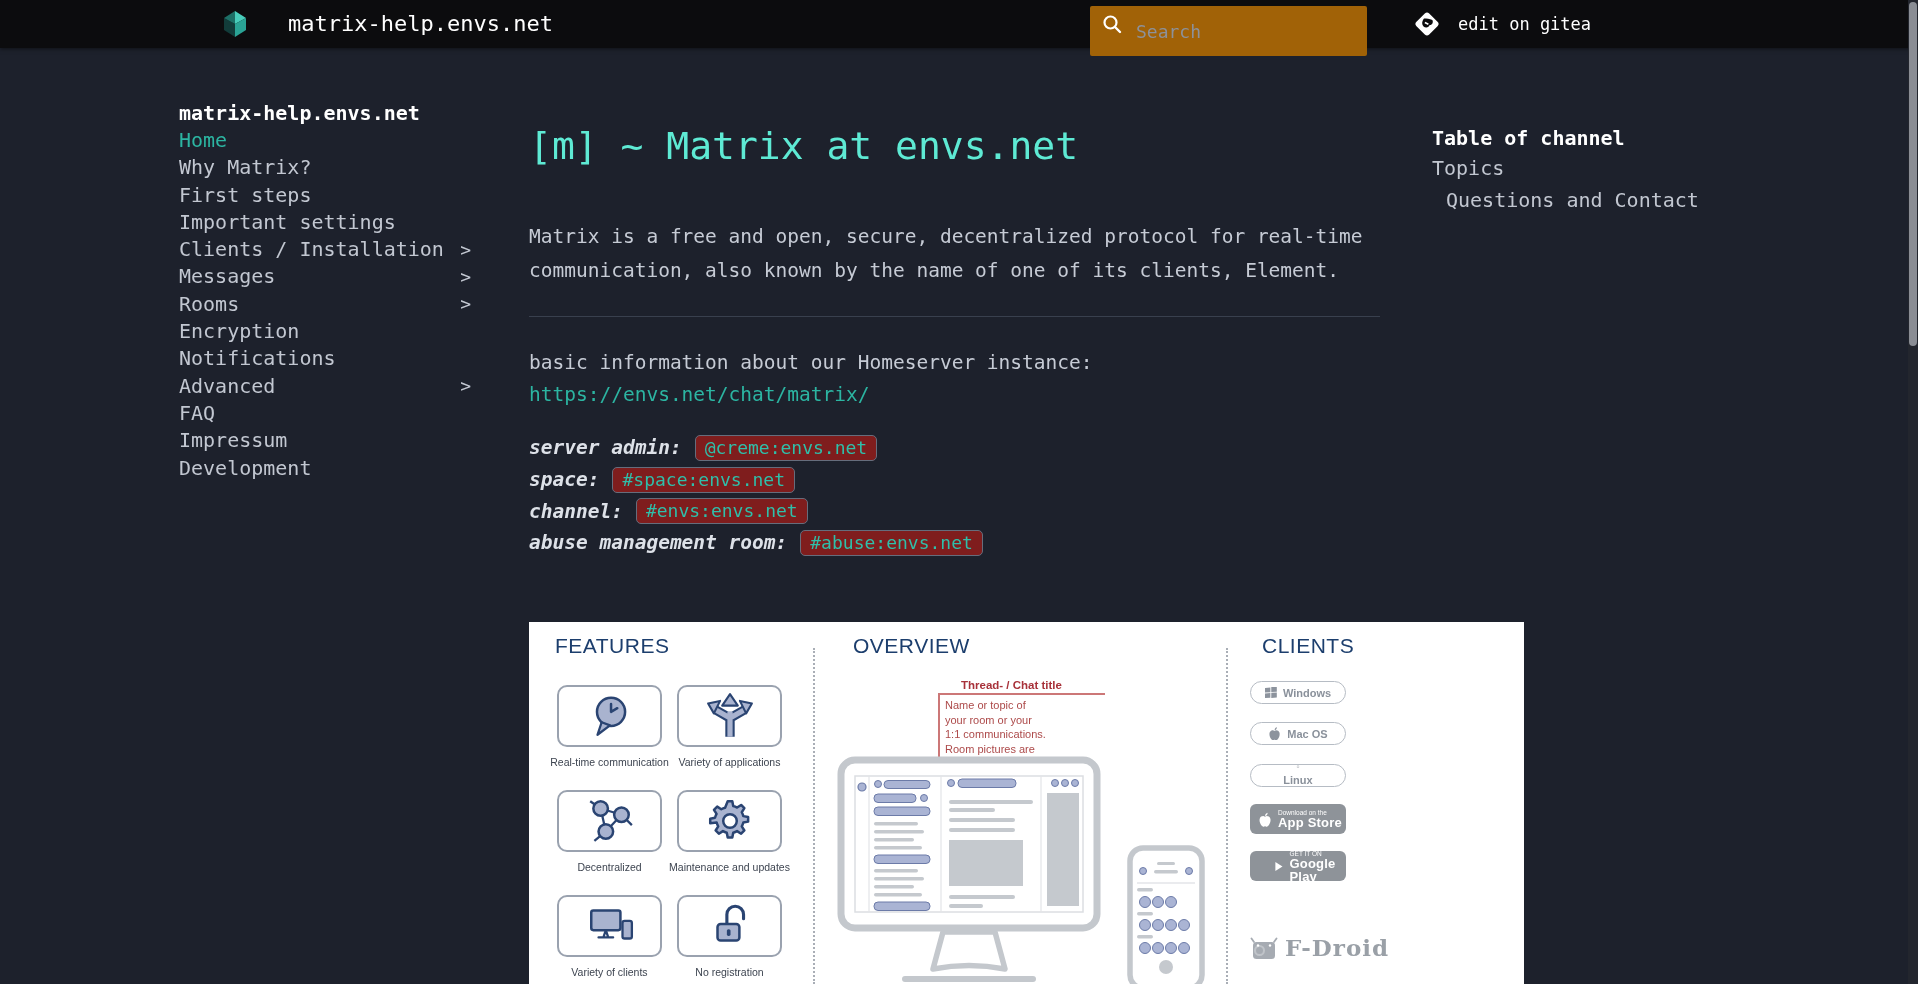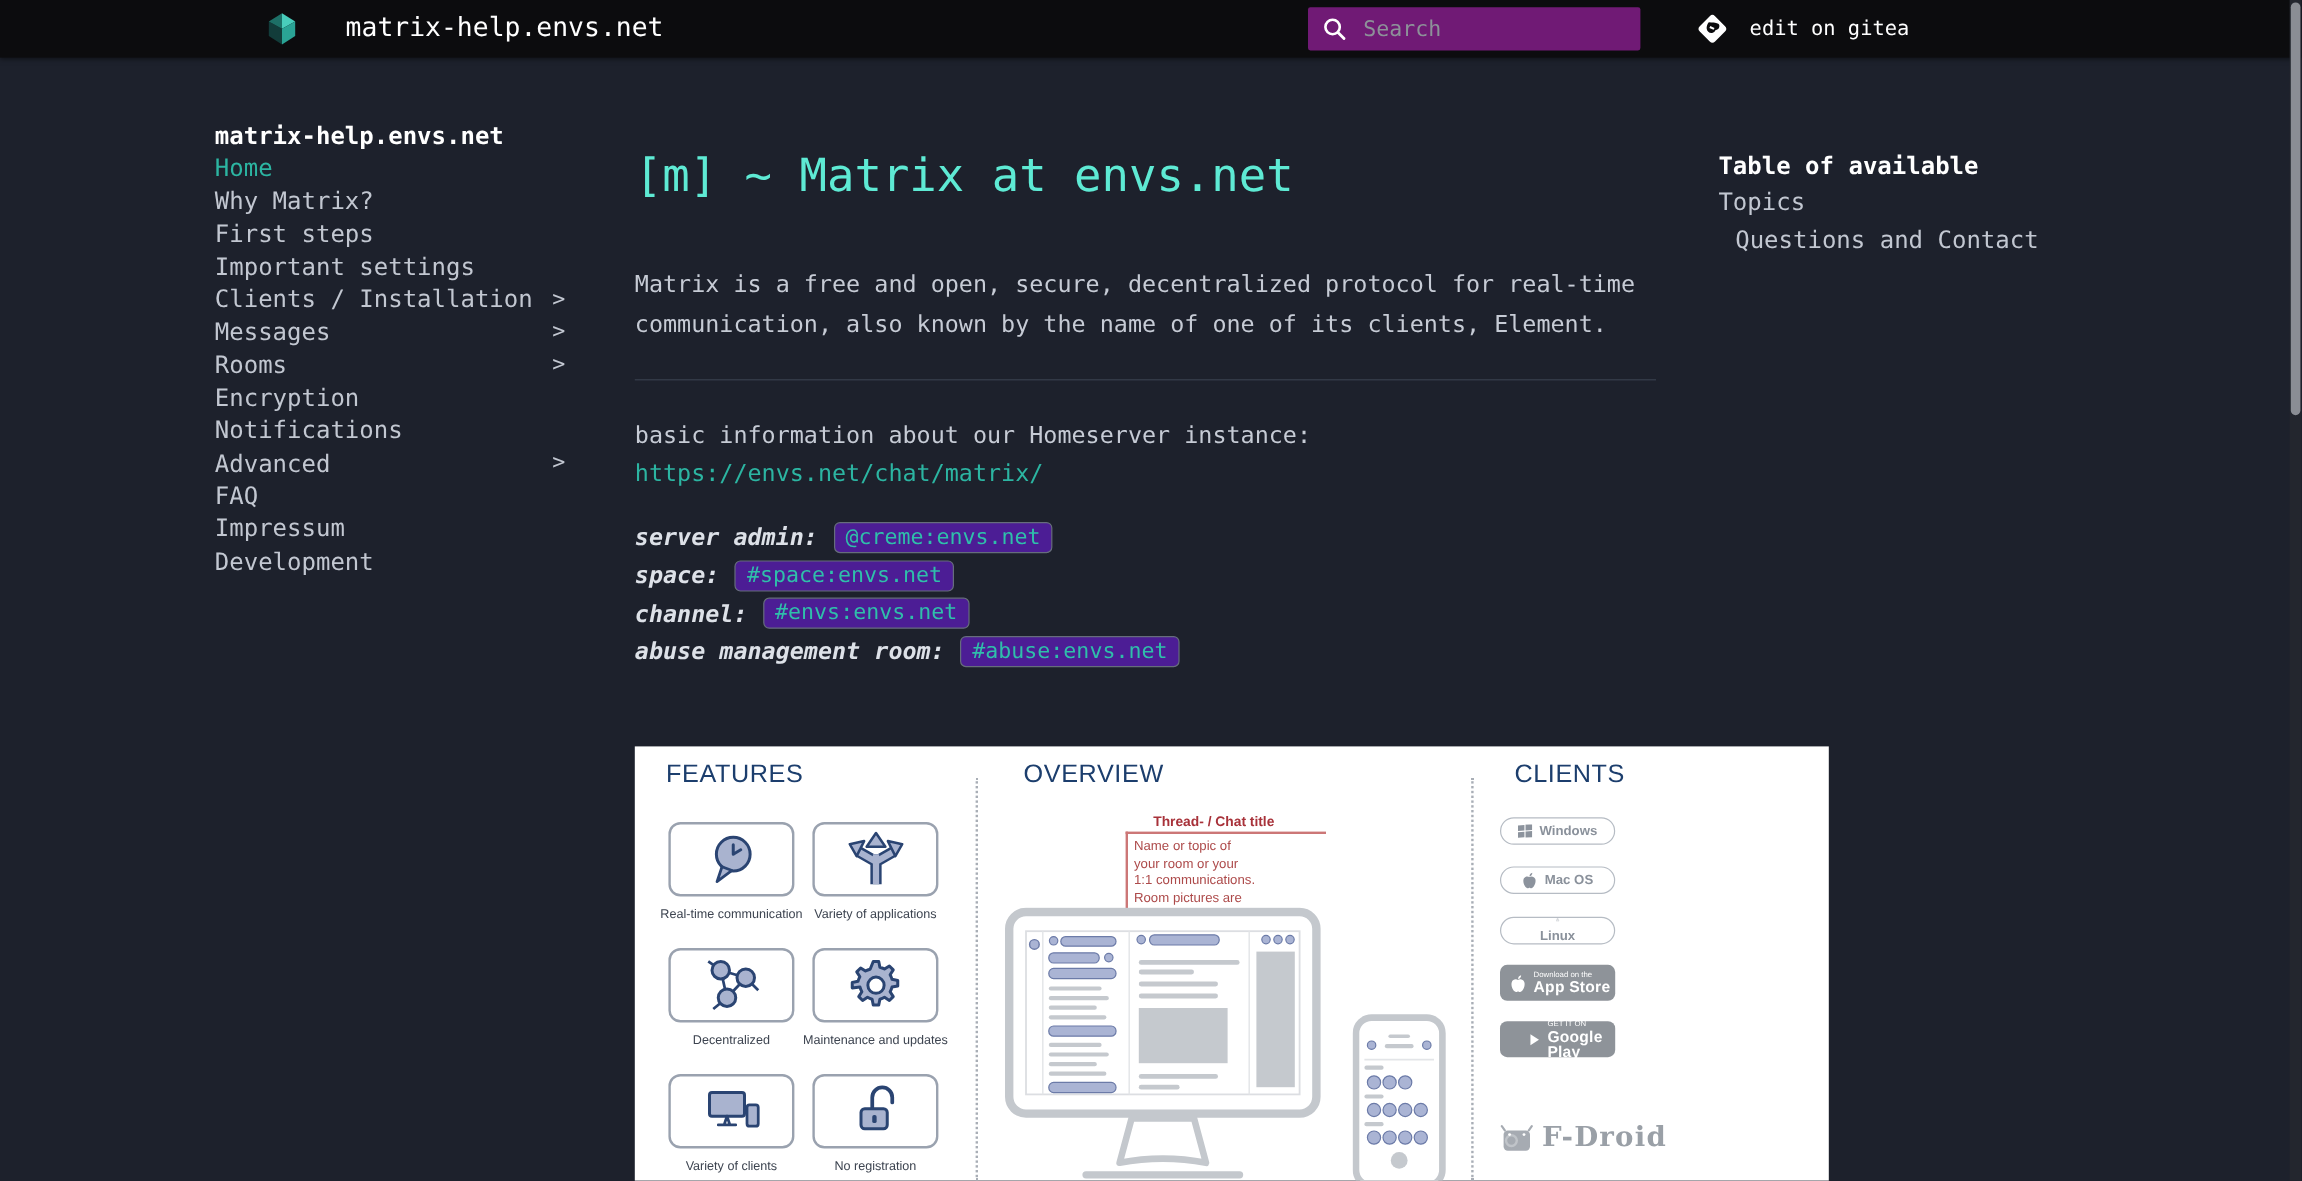--- a/index.html
+++ b/index.html
@@ -15,22 +15,22 @@
     position:absolute; left:0; top:0; width:1918px; height:48px;
     background:#0c0c0e; z-index:5;
     box-shadow:0 1px 4px rgba(0,0,0,.5);
   }
   .logo { position:absolute; left:222px; top:10px; width:26px; height:28px; cursor:pointer; }
   .site-title {
     position:absolute; left:288px; top:0; height:48px; line-height:48px;
     color:#ffffff; font-size:22px; cursor:pointer;
   }
   .searchbox {
-    position:absolute; left:1090px; top:6px; width:277px; height:36px;
-    background:#701a75; border-radius:2px;
+    position:absolute; left:1090px; top:6px; width:277px; height:50px;
+    background:#a16207; border-radius:2px;
   }
   .searchbox .mag { position:absolute; left:11px; top:7px; }
   .searchbox input {
     position:absolute; left:0; top:0; width:100%; height:100%;
     background:transparent; border:none; outline:none;
     padding-left:46px; color:#e8e8e8; font-size:18px;
     font-family:"DejaVu Sans Mono", monospace;
   }
   .searchbox input::placeholder { color:#8d9199; }
   .edit-link {
@@ -60,21 +60,21 @@
     color:#5eead4; white-space:nowrap;
   }
   .intro { position:absolute; left:0; top:220px; width:851px; font-size:19.5px; line-height:34px; }
   .divider { position:absolute; left:0; top:316px; width:851px; border-top:1px solid #39404e; }
   .basic-info { position:absolute; left:0; top:351px; font-size:19.5px; line-height:24px; }
   .hs-link { position:absolute; left:0; top:383px; font-size:19.5px; line-height:24px; color:#2cb5a2; cursor:pointer; text-decoration:none; }
   .facts { position:absolute; left:0; top:432px; width:851px; }
   .facts .fact-row { height:31.7px; display:flex; align-items:center; gap:13px; }
   .facts .flabel { font-weight:bold; font-style:oblique; color:#dde1e8; font-size:19.5px; white-space:nowrap; }
   .facts .chip {
-    display:inline-block; border:1px solid #666d7c; background:#4c1d95;
+    display:inline-block; border:1px solid #666d7c; background:#7f1d1d;
     border-radius:5px; padding:1px 9px 2px 9px;
     color:#2fbfaa; font-size:18px; cursor:pointer; white-space:nowrap;
   }
   
   .figure {
     position:absolute; left:529px; top:622px; width:995px; height:362px;
     background:#ffffff; overflow:hidden;
     font-family:"Liberation Sans", sans-serif;
   }
   .fig-h { position:absolute; top:12px; font-size:21px; font-weight:500; color:#1c3e6d; letter-spacing:.5px; }
@@ -170,21 +170,21 @@
   <div class="row">
     <span>Advanced</span>
     <span class="chev">&gt;</span>
   </div>
   <div class="row">FAQ</div>
   <div class="row">Impressum</div>
   <div class="row">Development</div>
 </nav>
 
 <nav class="toc">
-  <div class="toc-title">Table of available</div>
+  <div class="toc-title">Table of channel</div>
   <div class="toc-item">Topics</div>
   <div class="toc-item indent1">Questions and Contact</div>
 </nav>
 
 <main class="main">
   <h1 class="page-title">[m] ~ Matrix at envs.net</h1>
   <p class="intro">Matrix is a free and open, secure, decentralized protocol for real-time communication, also known by the name of one of its clients, Element.</p>
   <div class="divider"></div>
   <p class="basic-info">basic information about our Homeserver instance:</p>
   <a class="hs-link">https://envs.net/chat/matrix/</a>

